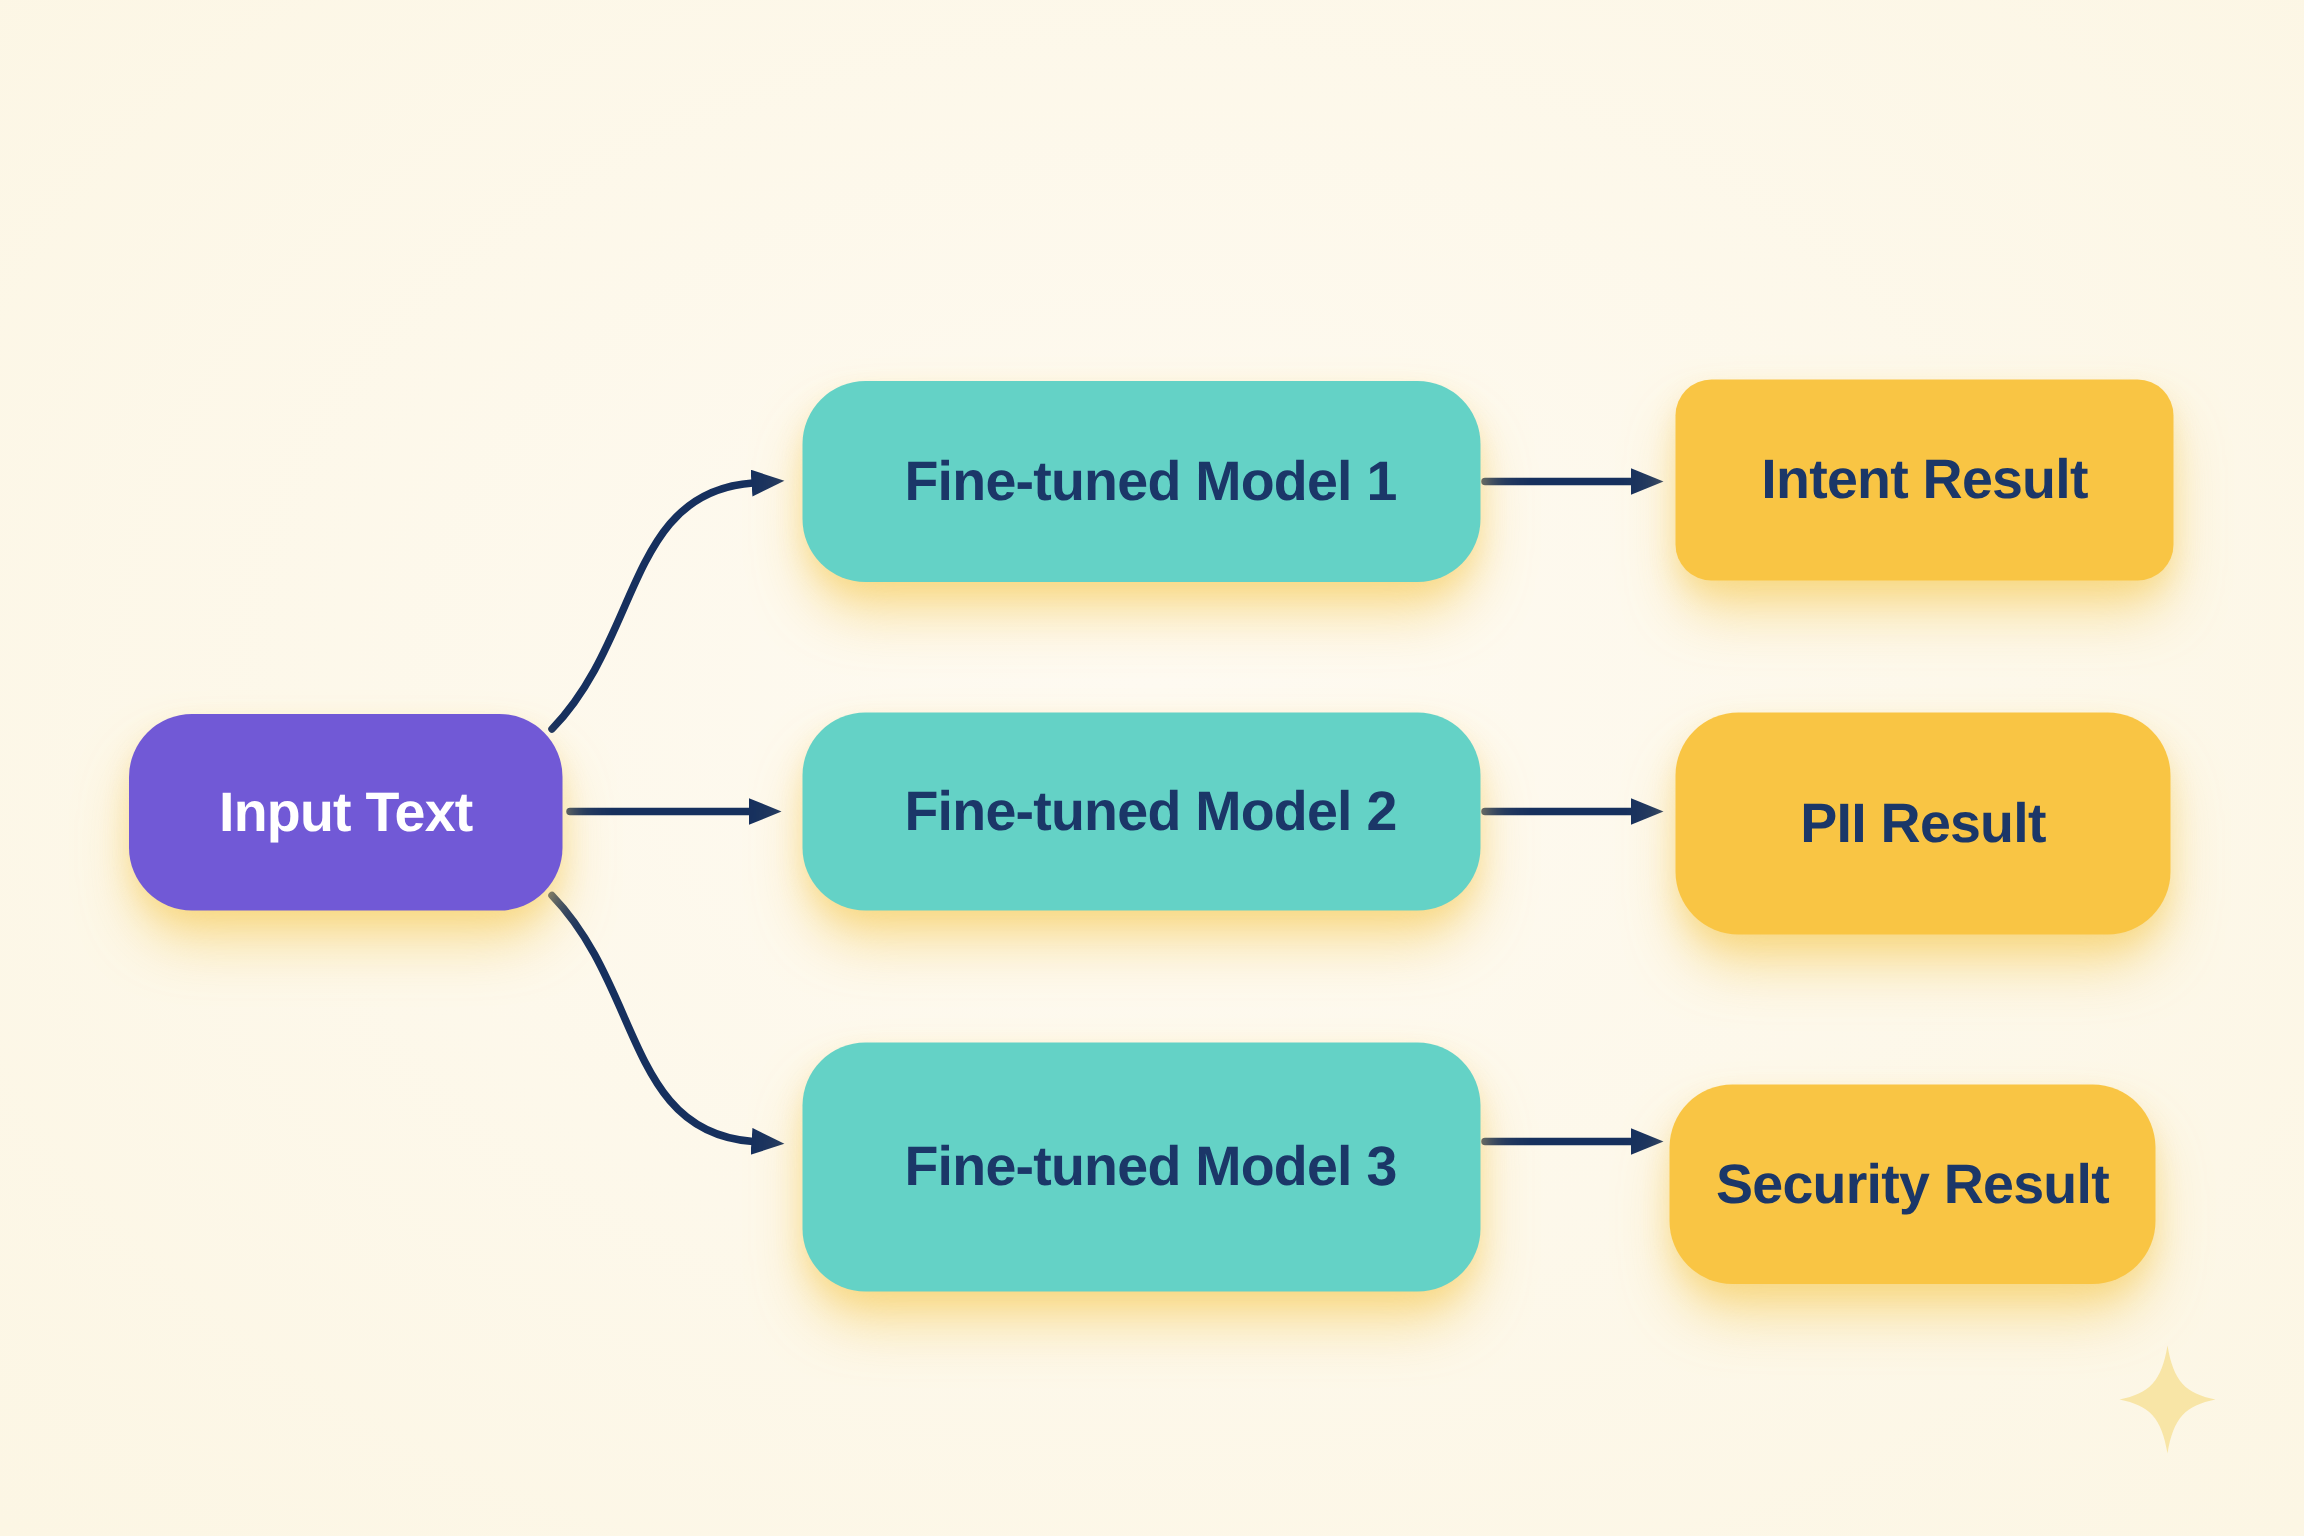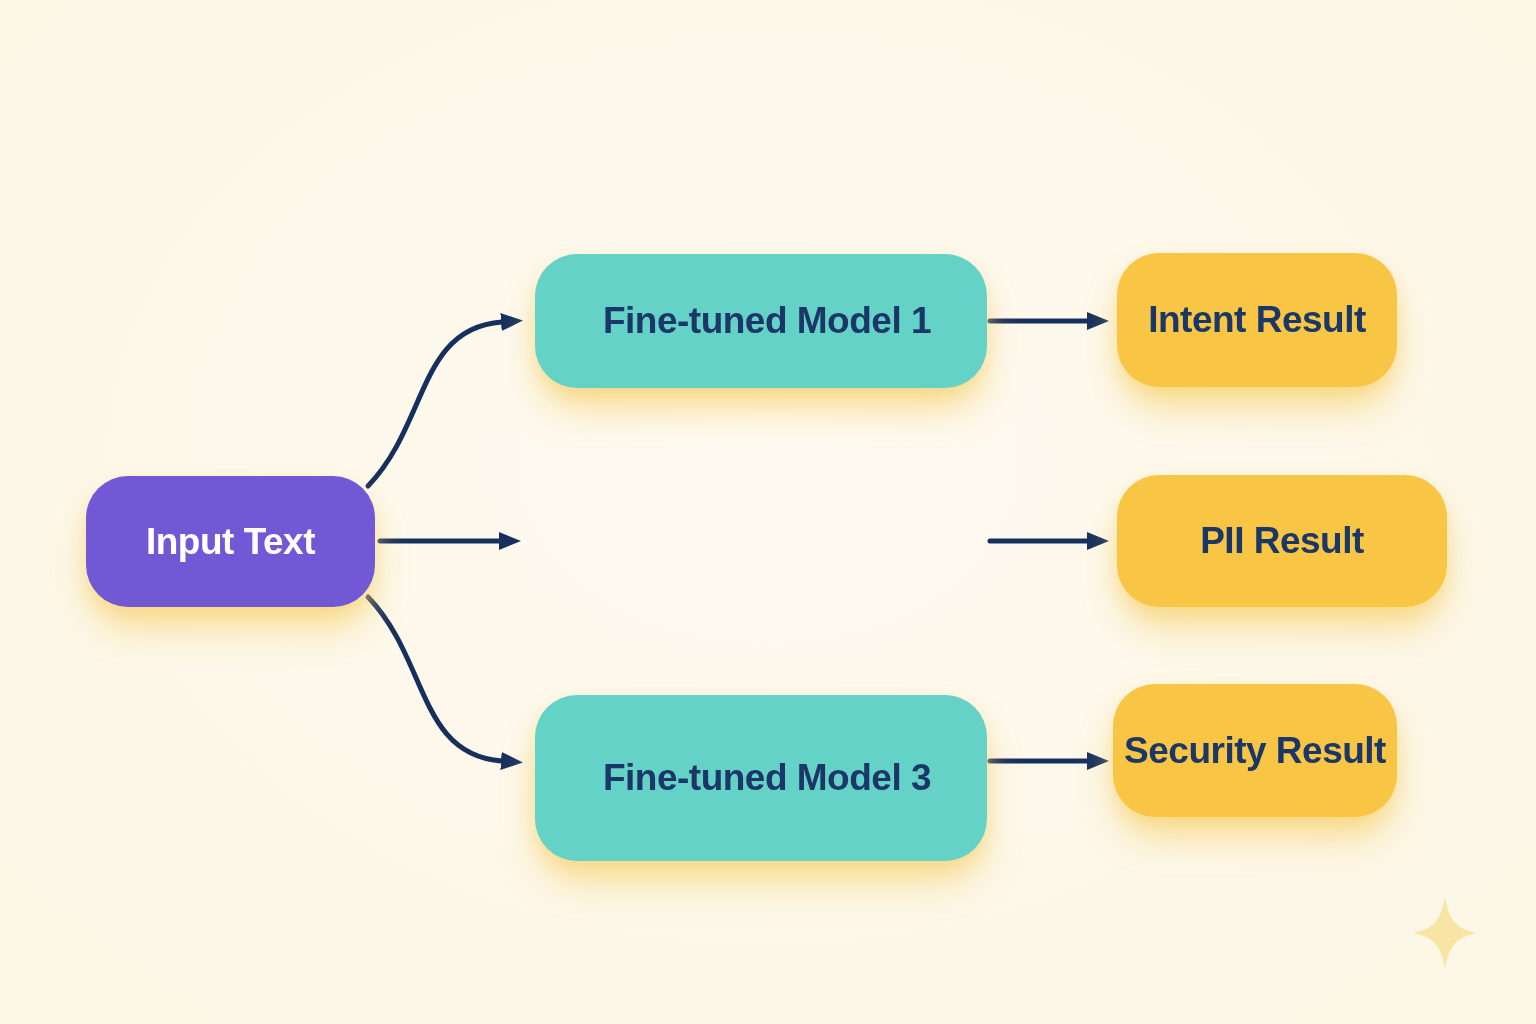--- a/index.html
+++ b/index.html
@@ -54,23 +54,23 @@
     color: var(--text-dark);
     padding-left: 12px;
   }
   .node-result {
     background: var(--result-fill);
     color: var(--text-dark);
   }
   .node-model1  { left: 535px;  top: 254px; width: 452px; height: 134px; }
   .node-model2  { left: 535px;  top: 475px; width: 452px; height: 132px; }
   .node-model3  { left: 535px;  top: 695px; width: 452px; height: 166px; }
-  .node-result1 { left: 1117px; top: 253px; width: 280px; height: 134px; }
-  .node-result2 { left: 1117px; top: 475px; width: 330px; height: 132px; }
-  .node-result3 { left: 1113px; top: 684px; width: 284px; height: 133px; }
+  .node-result1 { left: 1117px; top: 253px; width: 332px; height: 134px; border-radius: 24px; }
+  .node-result2 { left: 1117px; top: 475px; width: 330px; height: 148px; }
+  .node-result3 { left: 1113px; top: 723px; width: 324px; height: 133px; }
   .edge {
     fill: none;
     stroke: var(--arrow);
     stroke-width: 5;
     stroke-linecap: round;
   }
   .arrowhead-shape { fill: var(--arrow); }
   .sparkle-shape { fill: var(--sparkle); }
 </style>
 </head>
@@ -96,20 +96,23 @@
   </svg>
 
   <div class="node node-input">
     <span>Input Text</span>
   </div>
 
   <div class="node node-model node-model1">
     <span>Fine-tuned Model 1</span>
   </div>
 
+  <div class="node node-model node-model2">
+    <span>Fine-tuned Model 2</span>
+  </div>
 
   <div class="node node-model node-model3">
     <span>Fine-tuned Model 3</span>
   </div>
 
   <div class="node node-result node-result1">
     <span>Intent Result</span>
   </div>
 
   <div class="node node-result node-result2">

